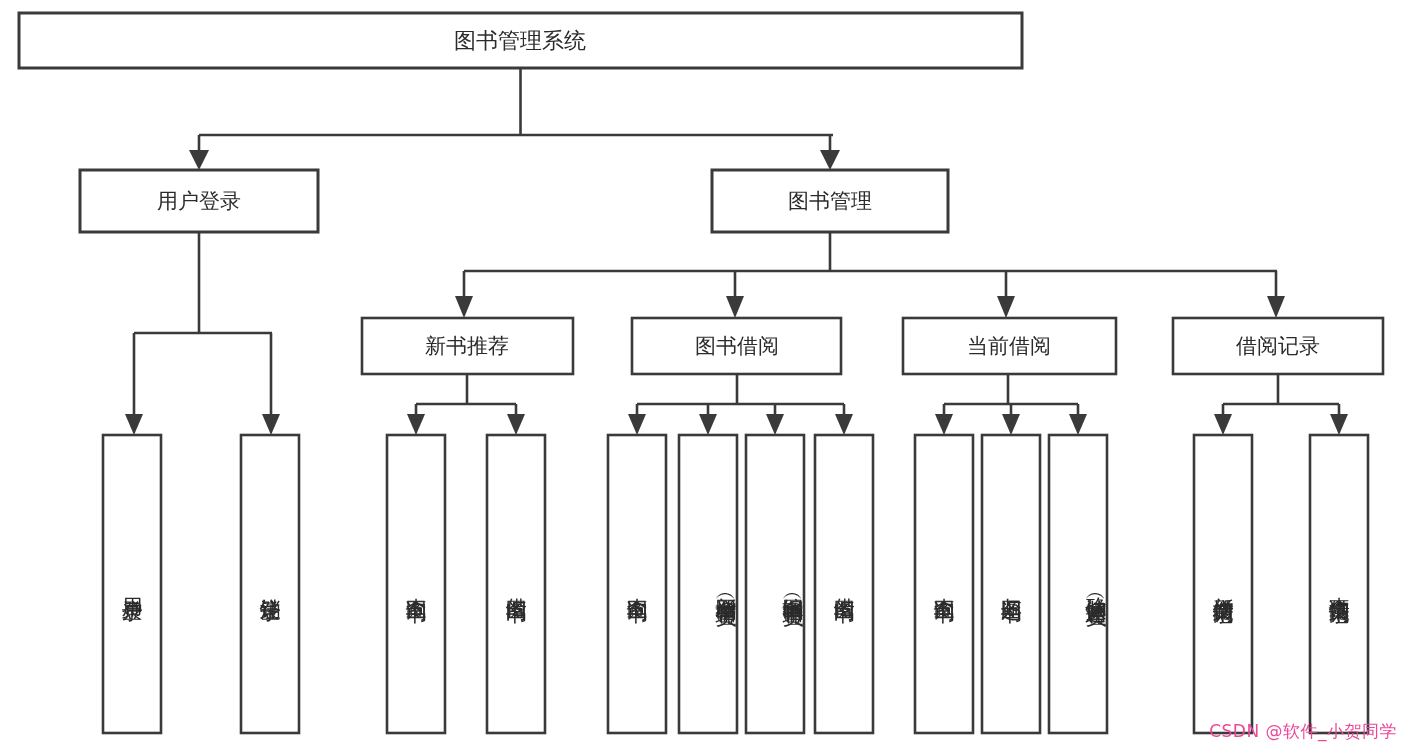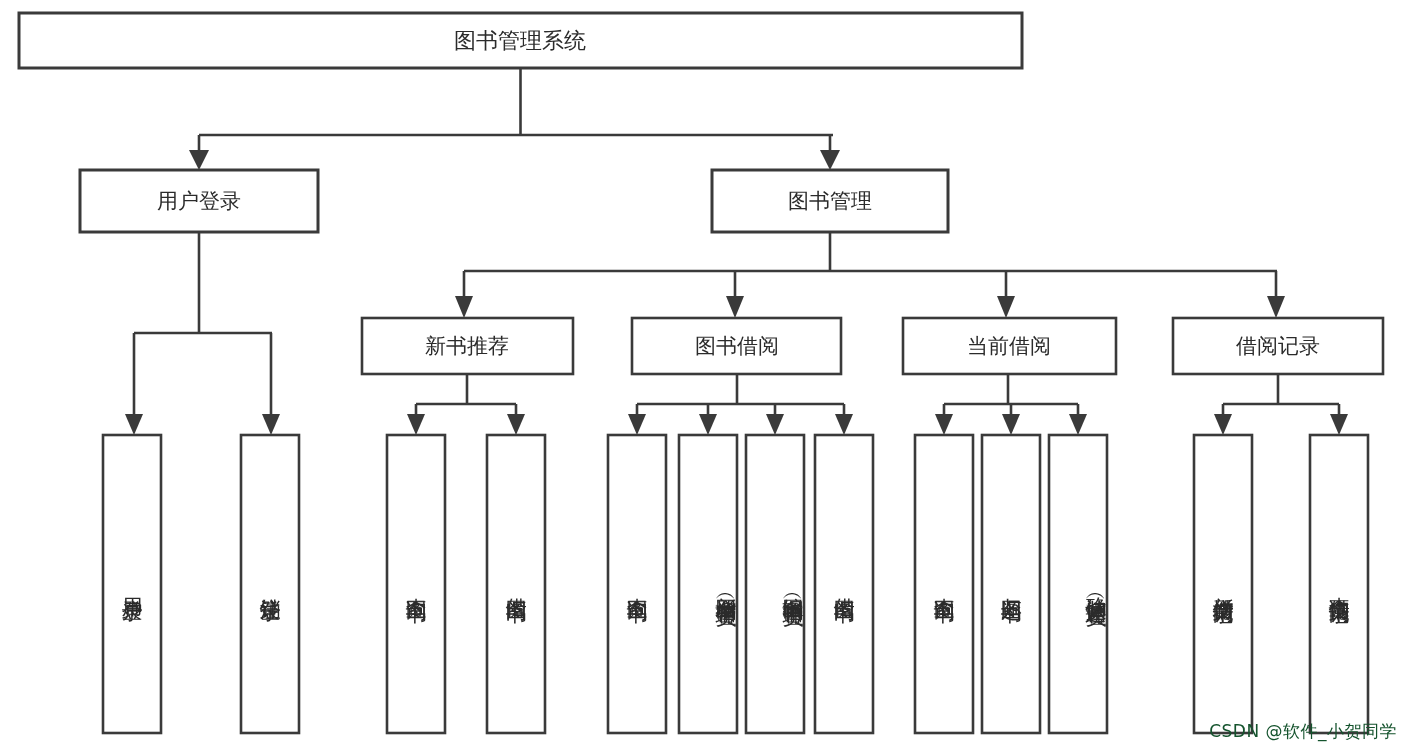--- a/index.html
+++ b/index.html
@@ -68,21 +68,21 @@
     display: flex;
     align-items: center;
     justify-content: center;
   }
   .watermark {
     position: absolute;
     right: 8px;
     bottom: 4px;
     font-family: "DejaVu Sans", "Liberation Sans", sans-serif;
     font-size: 17px;
-    color: #14532d;
+    color: #ec4899;
     letter-spacing: 0.5px;
     white-space: nowrap;
   }
 </style>
 </head>
 <body>
 
 <div id="diagram-root">
 
   <svg class="flowchart" viewBox="0 0 1405 747" xmlns="http://www.w3.org/2000/svg">

